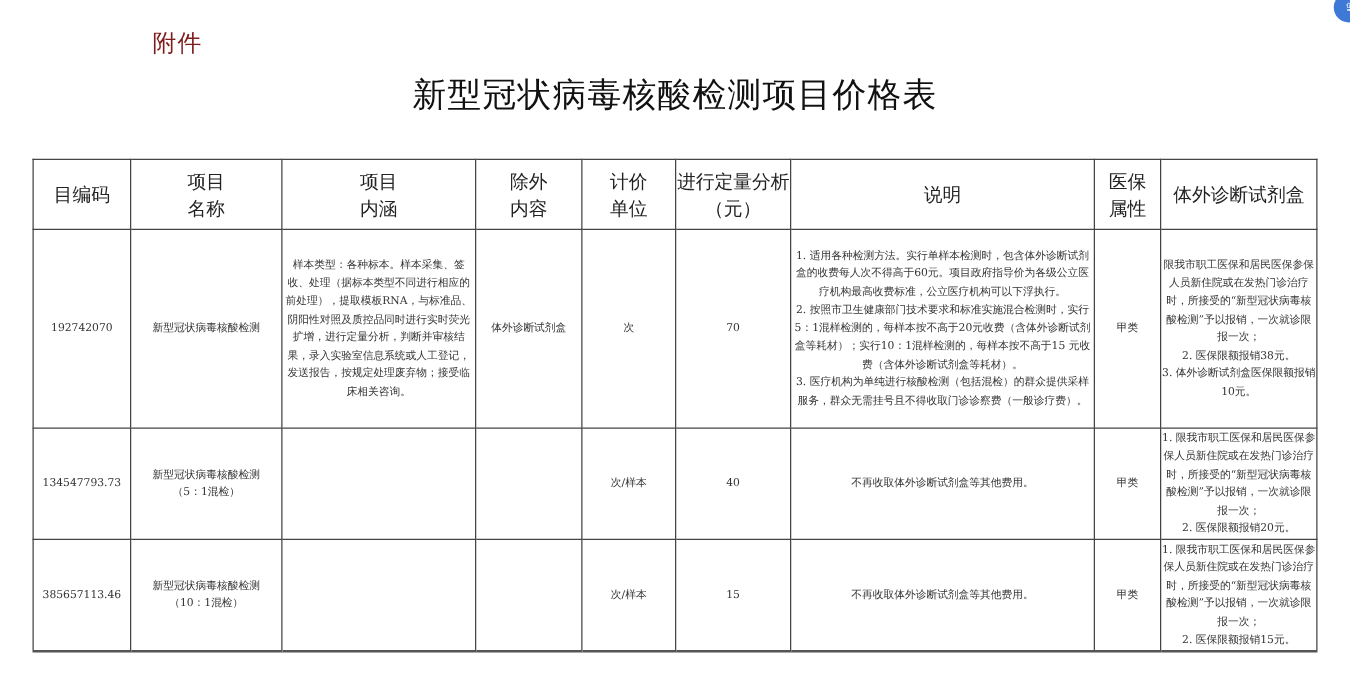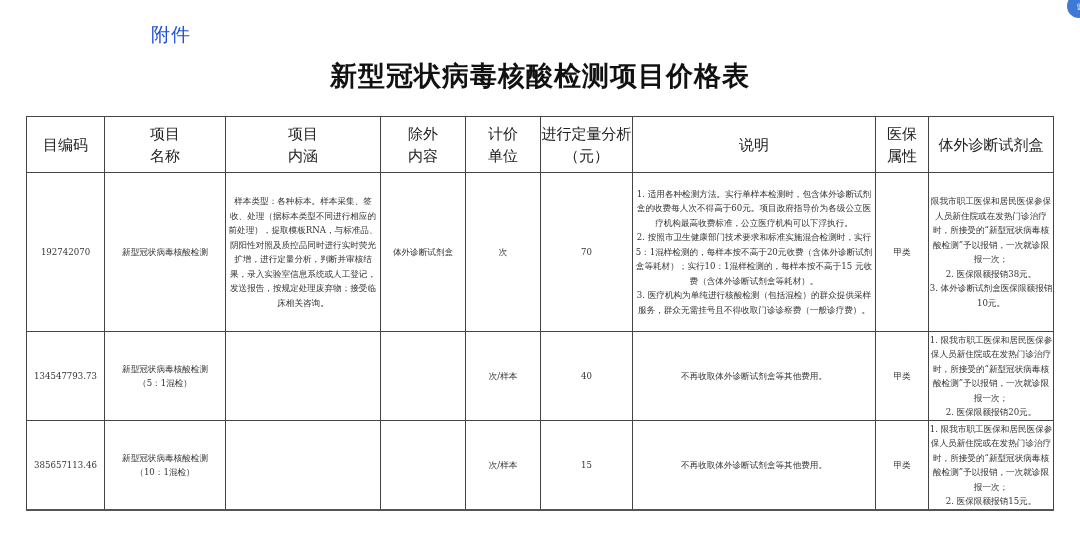--- a/index.html
+++ b/index.html
@@ -14,53 +14,52 @@
       overflow: hidden;
       font-family: "DejaVu Sans", sans-serif;
       color: #1a1a1a;
     }
     .attachment-label {
       position: absolute;
       left: 122px;
       top: 22px;
       font-size: 19px;
       font-family: "DejaVu Sans", sans-serif;
-      color: #1d4ed8;
+      color: #7f1d1d;
       letter-spacing: 1px;
-      margin-left: 29px;
     }
     .doc-title {
       position: absolute;
       left: 0;
       width: 1080px;
       top: 58px;
       text-align: center;
       font-size: 27px;
-      font-weight: bold;
+      font-weight: normal;
       font-family: "DejaVu Serif", serif;
       color: #111;
       letter-spacing: 1px;
     }
     .share-badge {
       position: absolute;
       left: 1067px;
       top: -6px;
       width: 24px;
       height: 24px;
       border-radius: 50%;
       background: #3f79d8;
       color: #fff;
       font-size: 9px;
       text-align: center;
       line-height: 26px;
     }
     table.price-table {
       position: absolute;
       left: 26px;
-      top: 116px;
+      top: 127px;
       border-collapse: collapse;
       table-layout: fixed;
       width: 1027px;
     }
     table.price-table th,
     table.price-table td {
       border: 1.5px solid #444;
       vertical-align: middle;
       text-align: center;
       padding: 0;

